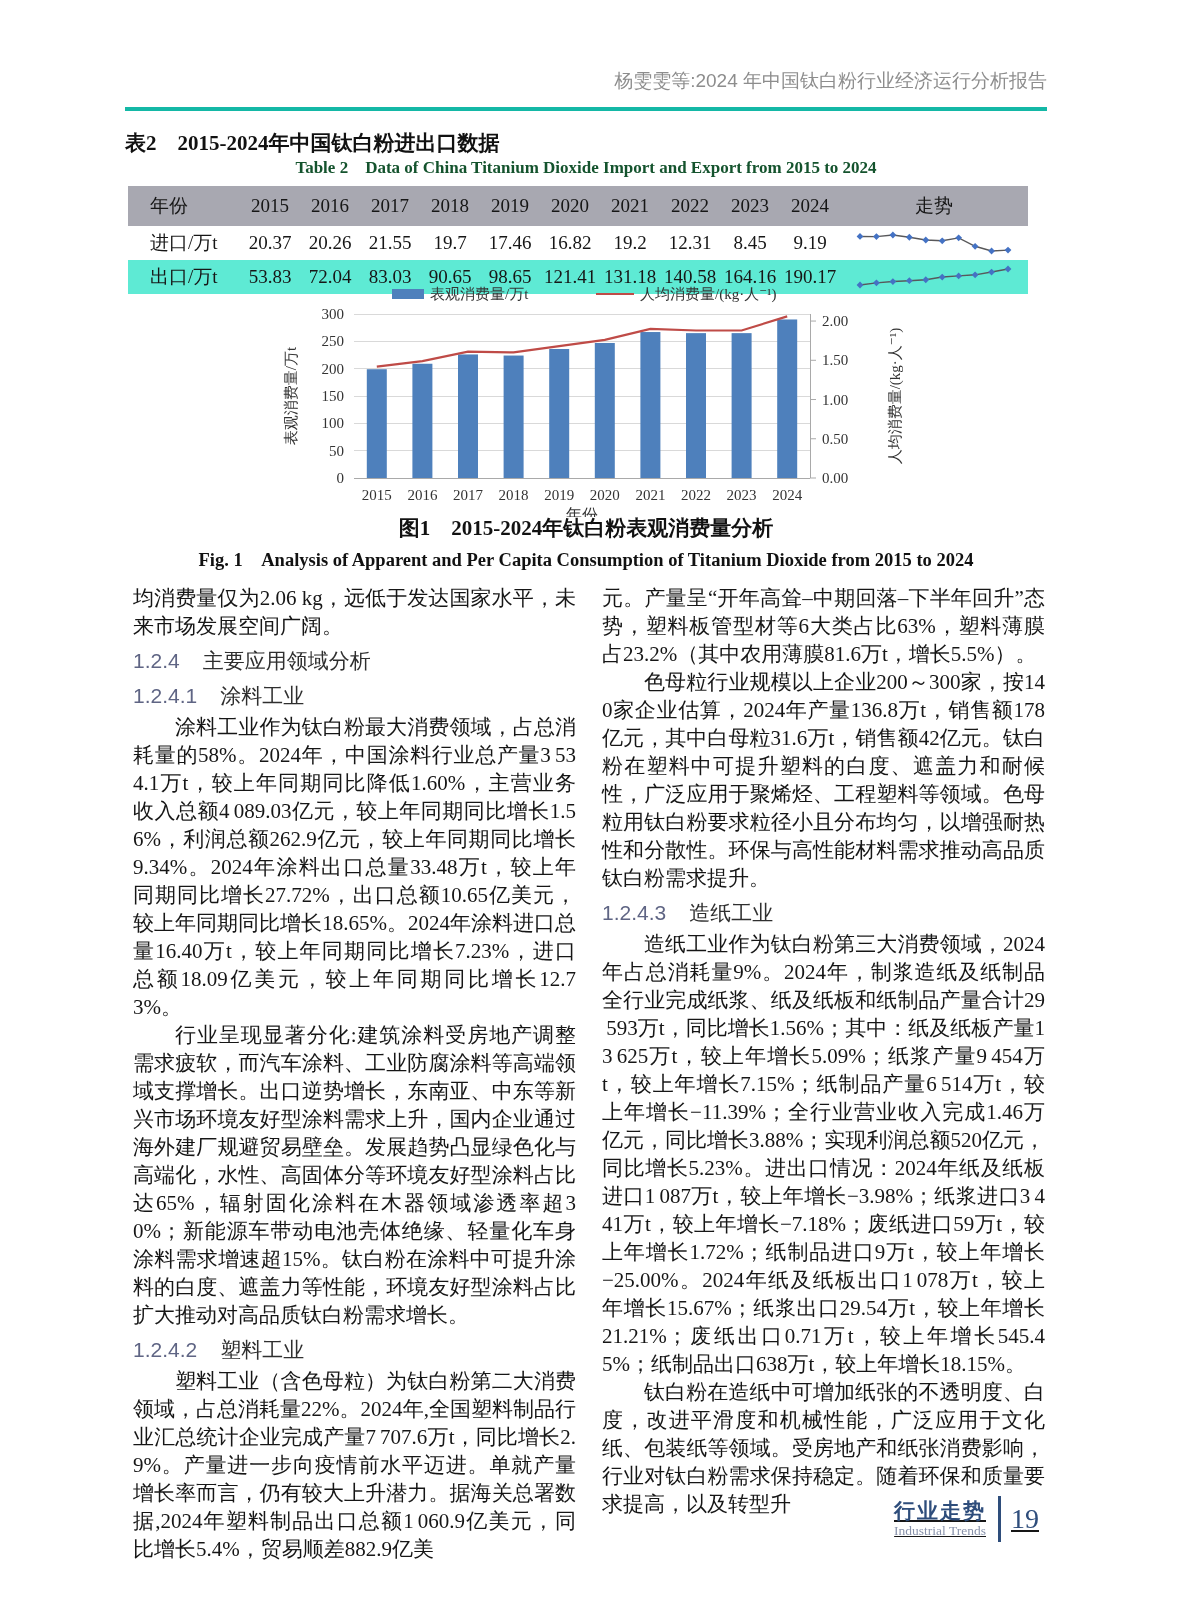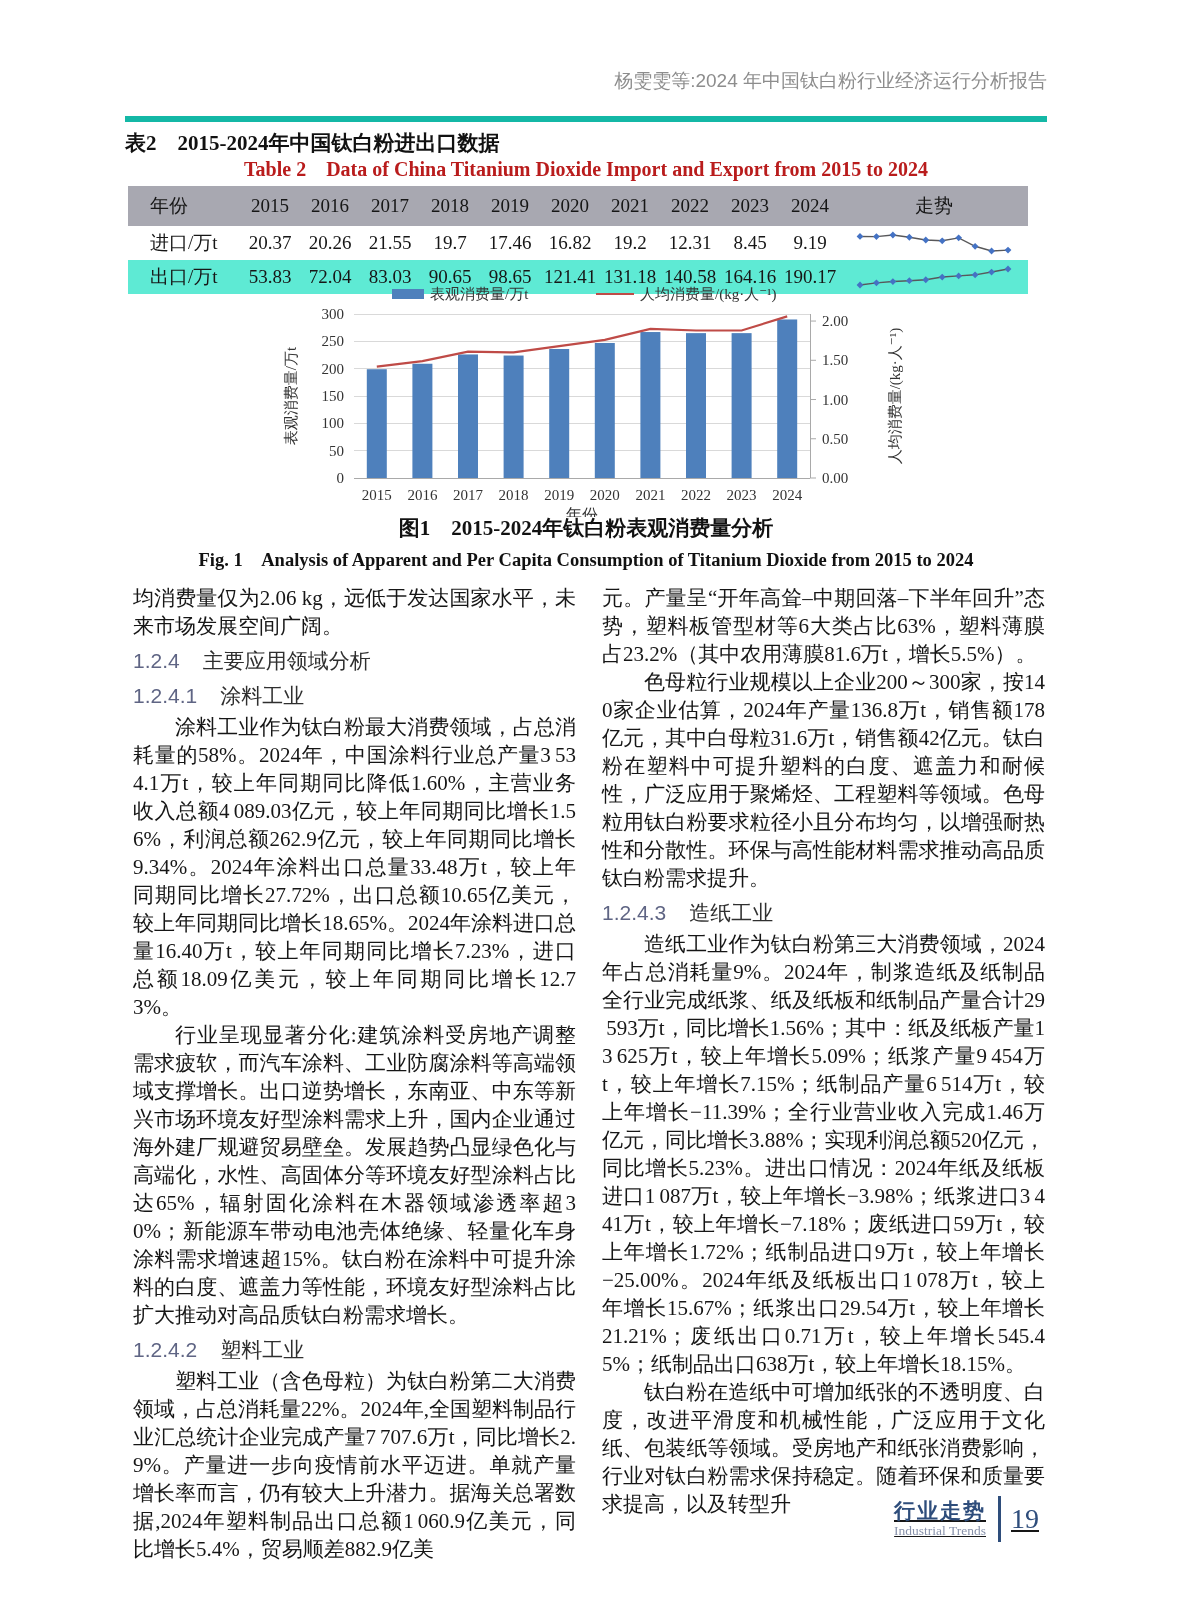--- a/index.html
+++ b/index.html
@@ -1,26 +1,26 @@
 <!DOCTYPE html>
 <html lang="zh"><head>
 <meta charset="utf-8">
 <style>
   html,body{margin:0;padding:0;background:#ffffff;}
   .page{position:relative;width:1187px;height:1600px;background:#fff;overflow:hidden;
         font-family:"Liberation Serif","DejaVu Serif",serif;color:#161616;}
   
   .running-head{position:absolute;top:68px;left:125px;width:922px;text-align:right;
     font-family:"Liberation Sans","DejaVu Sans",sans-serif;font-size:19px;color:#8d8d8d;
-    padding-bottom:22px;border-bottom:6px solid #14b8a6;}
+    padding-bottom:13px;border-bottom:4px solid #14b8a6;}
   
   .tbl-title-zh{position:absolute;top:129px;left:125px;width:922px;text-align:left;
     font-weight:bold;font-size:21px;color:#111;}
   .tbl-title-en{position:absolute;top:158px;left:125px;width:922px;text-align:center;
-    font-weight:bold;font-size:20px;color:#b91c1c;}
+    font-weight:bold;font-size:17px;color:#14532d;}
   
   .datatable{position:absolute;top:186px;left:128px;width:900px;display:grid;
     grid-template-columns:112px repeat(10,60px) minmax(0,1fr);font-size:19px;}
   .datatable .cell{display:flex;align-items:center;justify-content:center;padding:4px 0;}
   .datatable .cell.head{background:#a8a8b1;padding:7px 0;}
   .datatable .cell.alt{background:#5eead4;}
   .datatable .cell.lbl{justify-content:flex-start;padding-left:22px;}
   .datatable .cell.spark{justify-content:center;}
   
   .chartwrap{position:absolute;top:282px;left:0;width:1187px;display:flex;justify-content:center;}

